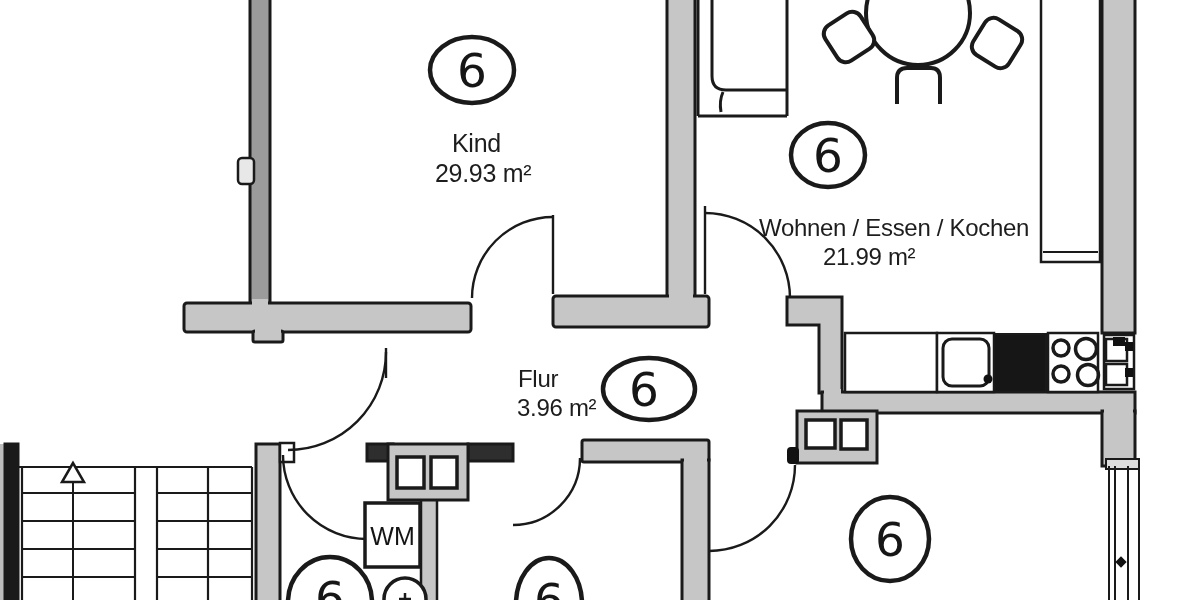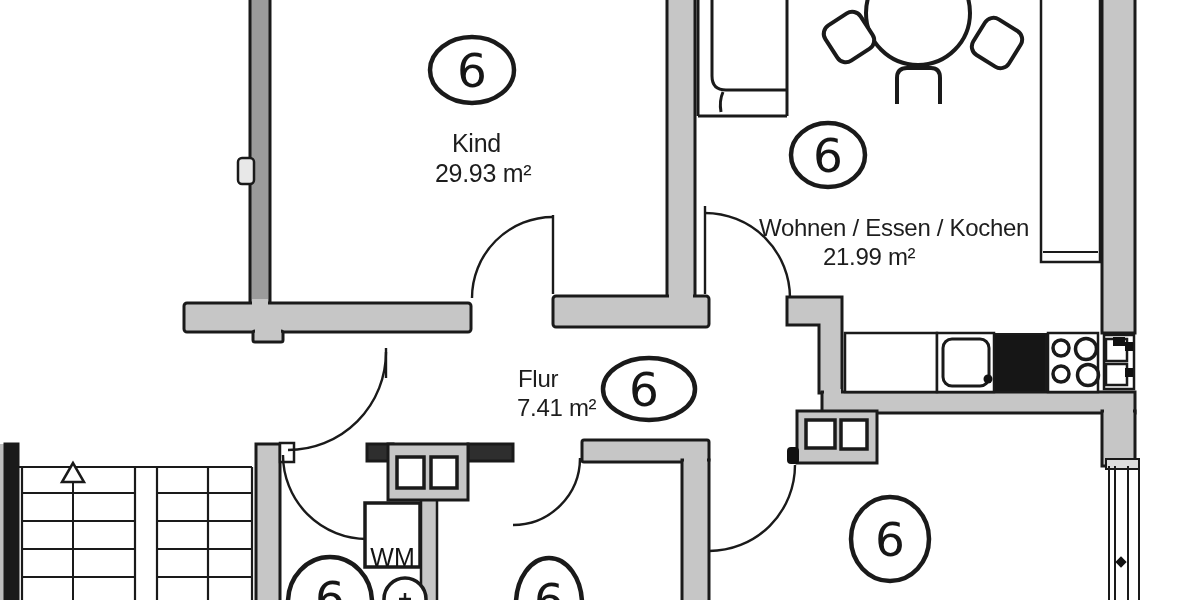--- a/index.html
+++ b/index.html
@@ -222,25 +222,25 @@
     </g>
   </svg>
 
   <div class="lbl" style="left:452px;top:130px;font-size:25px;">Kind</div>
   <div class="lbl" style="left:435px;top:160px;font-size:25px;">29.93 m²</div>
 
   <div class="lbl" style="left:759px;top:215px;">Wohnen / Essen / Kochen</div>
   <div class="lbl" style="left:823px;top:244px;">21.99 m²</div>
 
   <div class="lbl" style="left:518px;top:366px;">Flur</div>
-  <div class="lbl" style="left:517px;top:395px;">7.41 m²</div>
-
-
-
-  <div class="wm-lbl" style="left:365px;top:522px;margin-top:21px;">WM</div>
+  <div class="lbl" style="left:517px;top:395px;">3.96 m²</div>
+
+
+
+  <div class="wm-lbl" style="left:365px;top:522px;">WM</div>
 
   <div class="digit" style="left:472px;top:72px;">6</div>
   <div class="digit" style="left:828px;top:157px;">6</div>
   <div class="digit" style="left:644px;top:391px;">6</div>
   <div class="digit" style="left:330px;top:600px;">6</div>
   <div class="digit" style="left:549px;top:602px;">6</div>
   <div class="digit" style="left:890px;top:541px;">6</div>
 
 </div>
 

